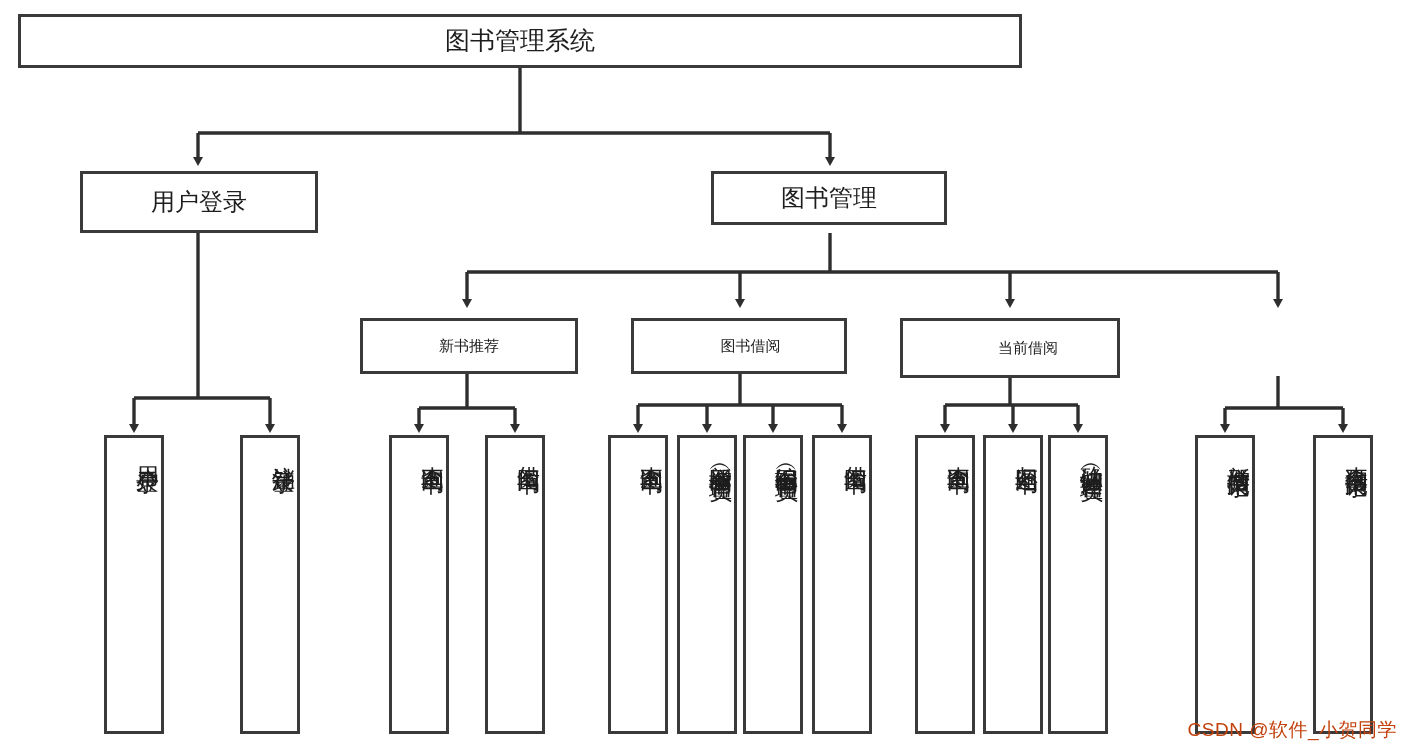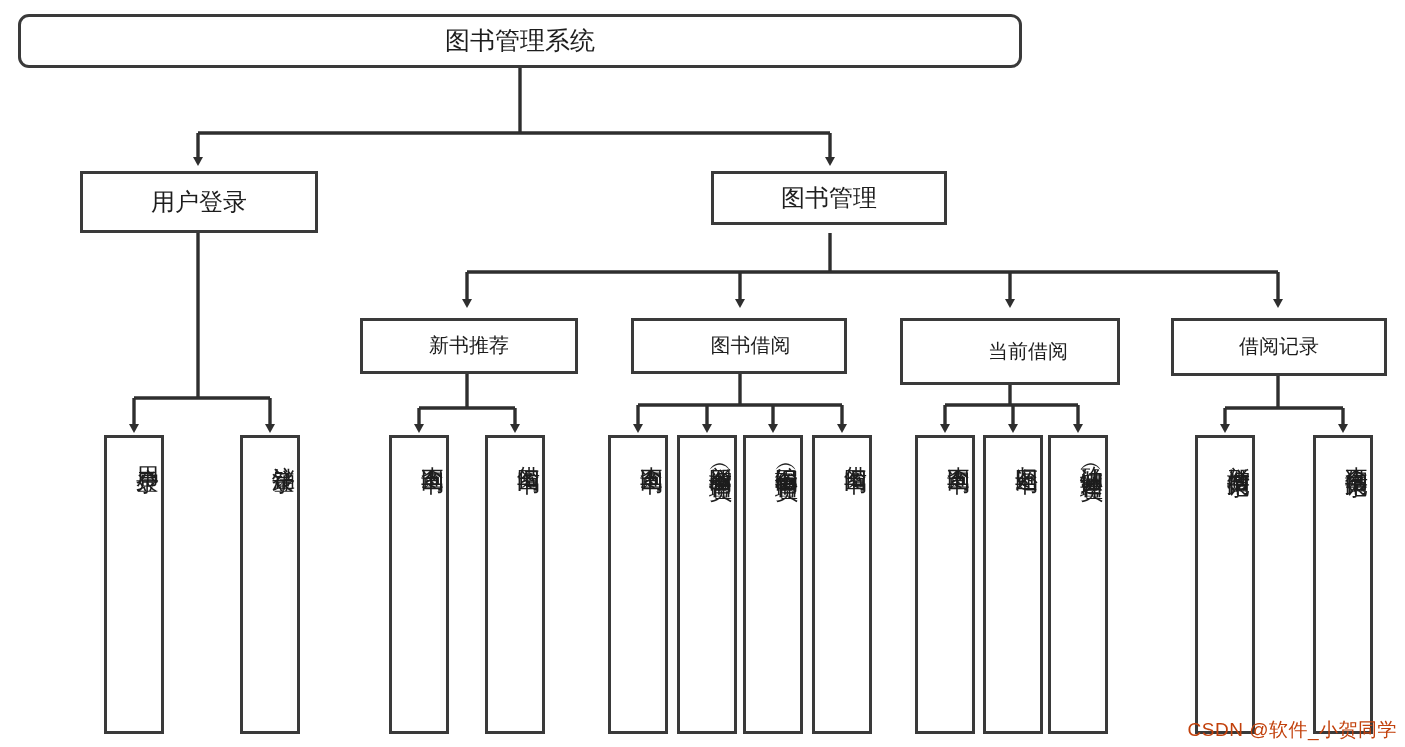--- a/index.html
+++ b/index.html
@@ -37,21 +37,21 @@
     line-height: 1.18;
     text-align: center;
   }
   .node.root {
     font-size: 25px;
   }
   .node.lvl1 {
     font-size: 24px;
   }
   .node.lvl2 {
-    font-size: 20px;
+    font-size: 15px;
   }
   .node.leaf {
     font-size: 23px;
     writing-mode: vertical-rl;
     text-orientation: upright;
     letter-spacing: 2px;
     padding: 10px 0;
     align-items: flex-start;
     justify-content: flex-start;
   }
@@ -119,29 +119,28 @@
       <path d="M1013,405 L1013,425" marker-end="url(#arrow)"></path>
       <path d="M1078,405 L1078,425" marker-end="url(#arrow)"></path>
 
       <path d="M1278,376 L1278,408"></path>
       <path d="M1225,408 L1343,408"></path>
       <path d="M1225,408 L1225,425" marker-end="url(#arrow)"></path>
       <path d="M1343,408 L1343,425" marker-end="url(#arrow)"></path>
     </g>
   </svg>
 
-  <div class="node root" style="left:18px; top:14px; width:1004px; height:54px;border-radius:11px;">图书管理系统</div>
+  <div class="node root" style="left:18px; top:14px; width:1004px; height:54px;">图书管理系统</div>
 
   <div class="node lvl1" style="left:80px; top:171px; width:238px; height:62px;">用户登录</div>
   <div class="node lvl1" style="left:711px; top:171px; width:236px; height:54px;">图书管理</div>
 
   <div class="node lvl2" style="left:360px; top:318px; width:218px; height:56px;">新书推荐</div>
   <div class="node lvl2" style="left:631px; top:318px; width:216px; height:56px;padding-left:23px;">图书借阅</div>
-  <div class="node lvl2" style="left:900px; top:318px; width:220px; height:67px;padding-left:36px;">当前借阅</div>
-  <div class="node lvl2" style="left:1171px; top:318px; width:216px; height:58px;">借阅记录</div>
+  <div class="node lvl2" style="left:900px; top:318px; width:220px; height:60px;padding-left:36px;">当前借阅</div>
 
   <div class="node leaf" style="left:104px; top:435px; width:60px; height:299px;">
     <span class="vtext">用户登录</span>
   </div>
   <div class="node leaf" style="left:240px; top:435px; width:60px; height:299px;">
     <span class="vtext">注销登录</span>
   </div>
 
   <div class="node leaf" style="left:389px; top:435px; width:60px; height:299px;">
     <span class="vtext">查询图书</span>

